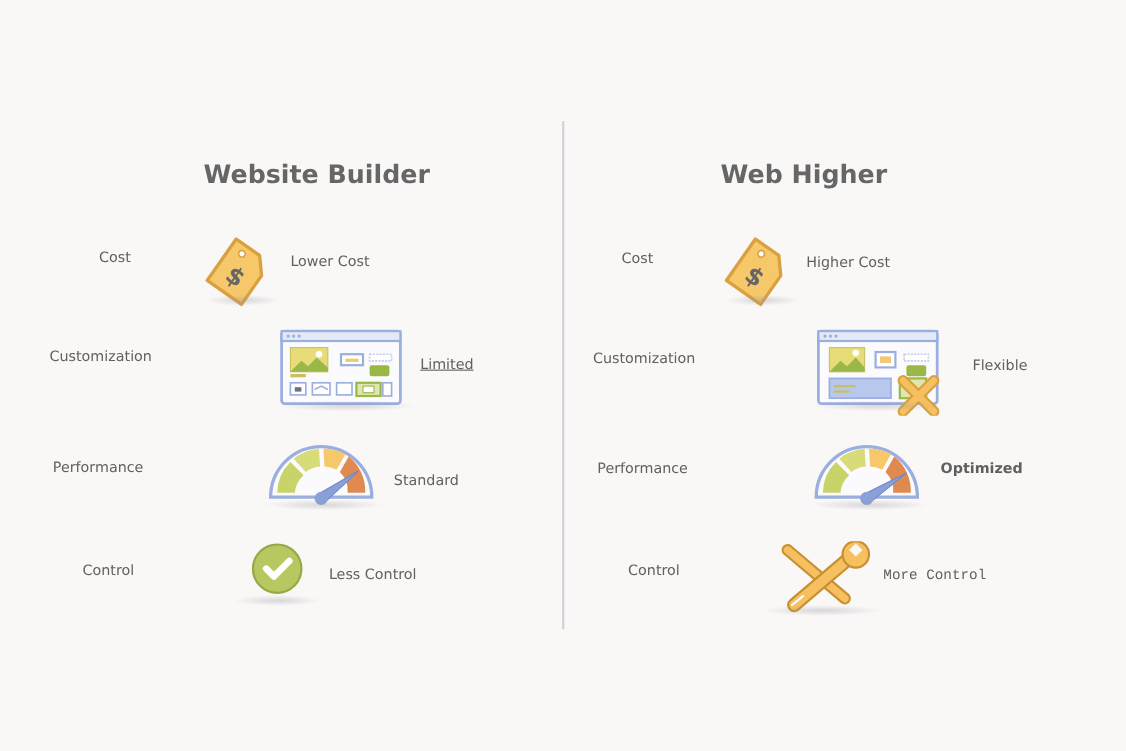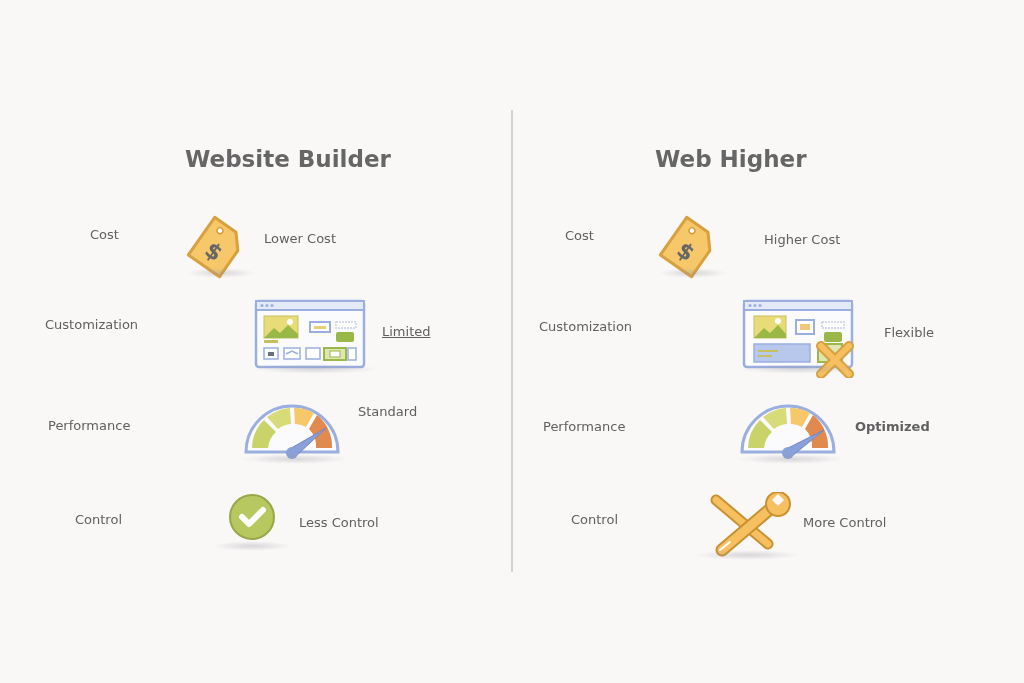--- a/index.html
+++ b/index.html
@@ -81,21 +81,21 @@
   <svg width="110" height="62" viewBox="0 0 110 62">
     <path d="M6 52 A46 46 0 0 1 98 52 Z" fill="#fbfbfd" stroke="#9aaee0" stroke-width="3"></path>
     <path d="M12 48 A40 40 0 0 1 24 20 L36 32 A24 24 0 0 0 28 48 Z" fill="#c8d46a"></path>
     <path d="M27 17 A40 40 0 0 1 50 8 L51 24 A24 24 0 0 0 38 29 Z" fill="#d8dc78"></path>
     <path d="M54 8 A40 40 0 0 1 74 13 L66 27 A24 24 0 0 0 55 24 Z" fill="#f6c86a"></path>
     <path d="M77 15 A40 40 0 0 1 92 48 L76 48 A24 24 0 0 0 69 29 Z" fill="#e08a50"></path>
     <path d="M48 50 L86 28 L56 56 Z" fill="#8aa0d8" stroke="#7088c8" stroke-width="1"></path>
     <circle cx="52" cy="53" r="6" fill="#8aa0d8"></circle>
   </svg>
 </div>
-<div class="label" style="left:358px; top:404px;text-align:right;">Standard</div>
+<div class="label" style="left:358px; top:430px;text-align:right;">Standard</div>
 
 <div class="label" style="left:75px; top:512px;">Control</div>
 <div class="icon" style="left:212px; top:493px; width:80px; height:62px;">
   <div class="shadow" style="left:0; top:48px; width:80px;"></div>
   <svg width="80" height="55" viewBox="0 0 80 55">
     <circle cx="40" cy="24" r="22" fill="#b8c860" stroke="#98a848" stroke-width="2"></circle>
     <path d="M30 24 L37 31 L51 17" stroke="#fff" stroke-width="6" fill="none" stroke-linecap="round" stroke-linejoin="round"></path>
   </svg>
 </div>
 <div class="label" style="left:299px; top:515px;">Less Control</div>
@@ -106,21 +106,21 @@
 <div class="icon" style="left:650px; top:212px; width:80px; height:70px;">
   <div class="shadow" style="left:8px; top:56px; width:70px;"></div>
   <svg width="80" height="70" viewBox="0 0 80 70">
     <g transform="rotate(35 40 32)">
       <path d="M22 12 L48 12 L60 26 L60 58 L22 58 Z" fill="#f6c86a" stroke="#d9a040" stroke-width="3" stroke-linejoin="round"></path>
       <circle cx="34" cy="20" r="3" fill="#fff" stroke="#d9a040" stroke-width="1.5"></circle>
       <text x="41" y="48" font-family="DejaVu Sans, sans-serif" font-size="22" font-weight="bold" fill="#666" text-anchor="middle">$</text>
     </g>
   </svg>
 </div>
-<div class="label" style="left:733px; top:232px;margin-left:31px;">Higher Cost</div>
+<div class="label" style="left:733px; top:232px;">Higher Cost</div>
 
 <div class="label" style="left:539px; top:319px;">Customization</div>
 <div class="icon" style="left:738px; top:298px; width:130px; height:80px;">
   <div class="shadow" style="left:0; top:66px; width:120px;"></div>
   <svg width="130" height="80" viewBox="0 0 130 80">
     <rect x="6" y="3" width="108" height="66" rx="3" fill="#fbfbfd" stroke="#9aaee0" stroke-width="2.5"></rect>
     <rect x="6" y="3" width="108" height="9" fill="#e4e9f7" stroke="#9aaee0" stroke-width="2"></rect>
     <circle cx="12" cy="7.5" r="1.5" fill="#9aaee0"></circle>
       <circle cx="17" cy="7.5" r="1.5" fill="#9aaee0"></circle>
       <circle cx="22" cy="7.5" r="1.5" fill="#9aaee0"></circle>
@@ -170,13 +170,13 @@
 
     <g>
       <path d="M84 12 L30 58" stroke="#c89030" stroke-width="13" stroke-linecap="round"></path>
       <path d="M84 12 L30 58" stroke="#f6c060" stroke-width="9" stroke-linecap="round"></path>
       <circle cx="86" cy="12" r="12" fill="#f6c060" stroke="#c89030" stroke-width="2"></circle>
       <path d="M86 2 L92 8 L86 14 L80 8 Z" fill="#faf8f7"></path>
       <path d="M28 58 L38 50" stroke="#fff" stroke-width="2" stroke-linecap="round"></path>
     </g>
   </svg>
 </div>
-<div class="label" style="left:803px; top:515px;">More Control</div>
+<div class="label" style="left:803px; top:515px;font-family:Liberation Mono, monospace;">More Control</div>
 
 </body></html>

